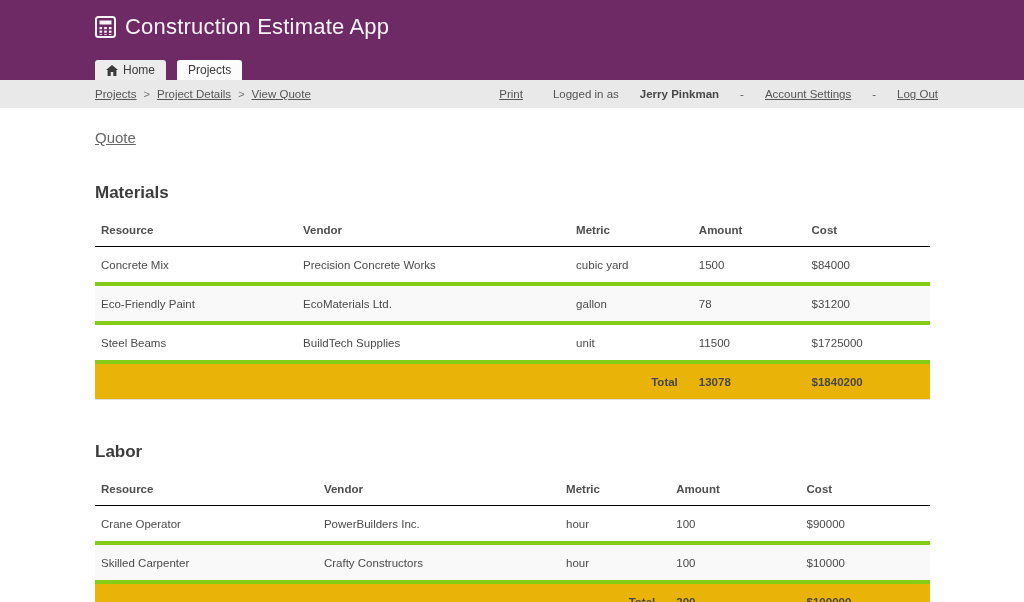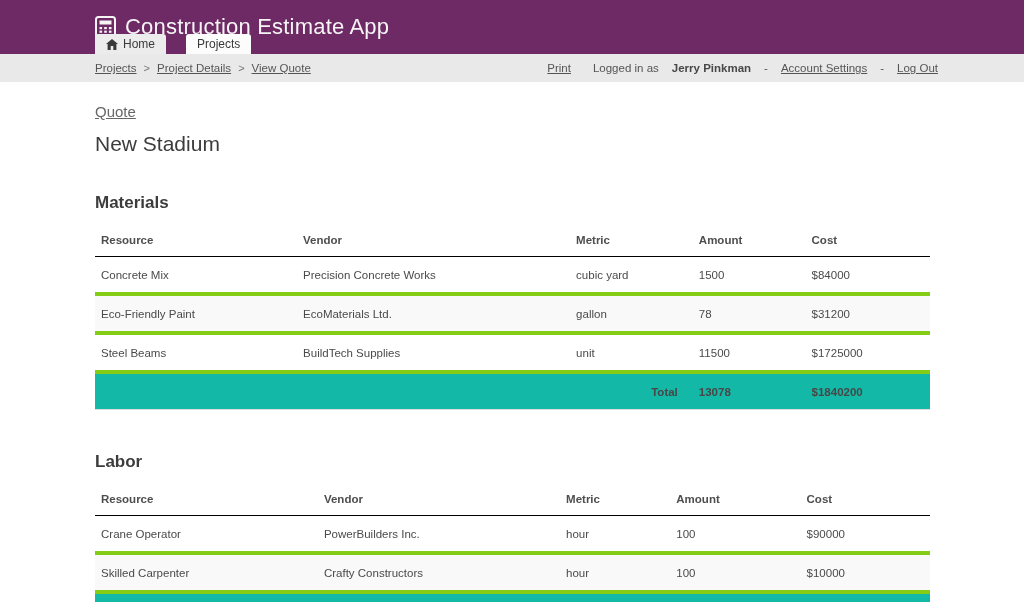--- a/index.html
+++ b/index.html
@@ -1,57 +1,57 @@
 <!DOCTYPE html>
 <html><head>
 <meta charset="utf-8">
 <style>
   * { margin: 0; padding: 0; box-sizing: border-box; }
   html, body { width: 1024px; height: 602px; overflow: hidden; background: #fff; }
   body { font-family: "Liberation Sans", "DejaVu Sans", sans-serif; color: #4a4a4a; }
 
   
-  .app-header { position: relative; height: 54px; background: #6d2a64; }
+  .app-header { position: relative; height: 80px; background: #6d2a64; }
   .header-inner { display: flex; align-items: center; gap: 9px; padding: 14px 0 0 95px; }
   .app-title { color: #f7f4f6; font-size: 22px; font-weight: 400; letter-spacing: 0.2px; }
   .calc-icon { display: inline-block; width: 21px; height: 22px; }
 
-  .tabs { position: absolute; left: 95px; bottom: 0; display: flex; gap: 20px; }
+  .tabs { position: absolute; left: 95px; bottom: 0; display: flex; gap: 11px; }
   .tab { display: flex; align-items: center; gap: 5px; height: 20px; padding: 0 11px;
          font-size: 12px; color: #3a3a3a; border-radius: 3px 3px 0 0; cursor: pointer; }
   .tab-home { background: #ececec; }
   .tab-projects { background: #fcfcfc; }
   .home-icon { display: inline-block; width: 12px; height: 11px; }
 
   
   .crumb-bar { height: 28px; background: #e9e9e9; display: flex; align-items: center;
                justify-content: space-between; padding: 0 86px 0 95px; font-size: 11.5px; color: #555; }
   .crumb-left { display: flex; align-items: center; gap: 7px; }
   .crumb-bar a, .link { color: #555; text-decoration: underline; cursor: pointer; }
   .crumb-sep { color: #777; font-size: 11px; }
-  .crumb-right { display: flex; align-items: center; gap: 13px; }
+  .crumb-right { display: flex; align-items: center; gap: 21px; }
   .crumb-right .print { margin-right: 9px; }
   .user-name { font-weight: 700; color: #484848; }
 
   
   main { padding: 21px 94px 0 95px; }
   .eyebrow { font-size: 15px; color: #666; text-decoration: underline; }
   .page-title { font-size: 21px; font-weight: 400; color: #3c3c3c; margin-top: 12px; }
 
   .section-heading { font-size: 17px; font-weight: 700; color: #3c3c3c; }
   .materials-section { margin-top: 37px; }
   .labor-section { margin-top: 42px; }
 
   table { width: 100%; border-collapse: collapse; table-layout: fixed; margin-top: 11px; }
   th { text-align: left; font-size: 11.5px; font-weight: 700; color: #4e4e4e;
        padding: 10px 6px 10px 6px; border-bottom: 1px solid #000000; }
   td { font-size: 11.5px; color: #4a4a4a; padding: 11.5px 6px; }
   tbody tr { border-bottom: 4px solid #84cc16; background: #fff; }
   tbody tr:nth-child(even) { background: #f9f9f9; }
-  tfoot tr { background: #14b8a6; border-top: 1px solid #d6d6d6; border-bottom: 1px solid #dedede; }
+  tfoot tr { background: #eab308; border-top: 1px solid #d6d6d6; border-bottom: 1px solid #dedede; }
   tfoot td { font-weight: 700; color: #474747; }
   .total-label { text-align: right; padding-right: 15px; }
 </style>
 </head>
 <body>
 
 <header class="app-header">
   <div class="header-inner">
     <span class="calc-icon">
       <svg viewBox="0 0 21 22" width="21" height="22">
@@ -101,21 +101,20 @@
     <span class="user-name">Jerry Pinkman</span>
     <span>-</span>
     <a>Account Settings</a>
     <span>-</span>
     <a>Log Out</a>
   </div>
 </div>
 
 <main>
   <div class="eyebrow">Quote</div>
-  <h2 class="page-title">New Stadium</h2>
 
   <section class="materials-section">
     <h3 class="section-heading">Materials</h3>
     <table>
       <colgroup>
         <col style="width:24.2%">
           <col style="width:32.7%">
           <col style="width:14.7%">
           <col style="width:13.5%">
           <col style="width:14.9%">

